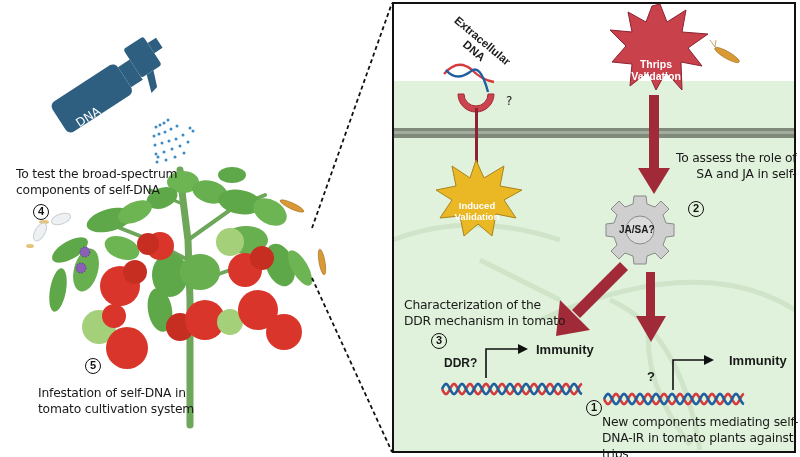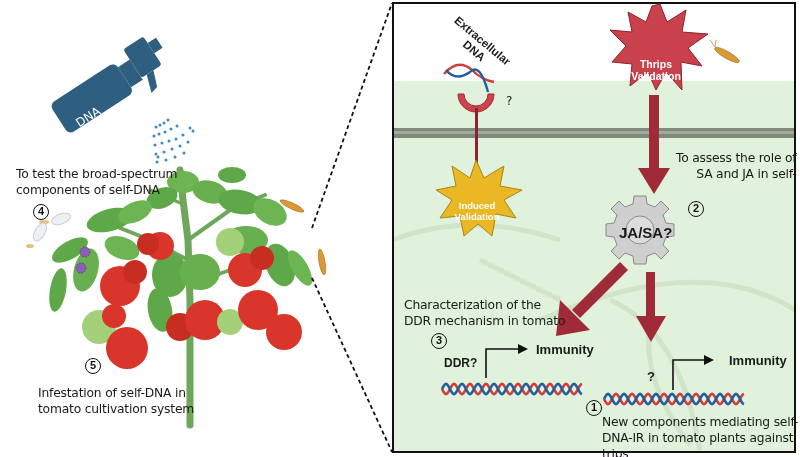--- a/index.html
+++ b/index.html
@@ -227,21 +227,21 @@
   <div>Induced</div>
   <div>Validation</div>
 </div>
 
 <div class="lbl" style="left:676px;top:151px;line-height:15.5px;text-align:right;">
   <div>To assess the role of</div>
   <div>SA and JA in self-</div>
 </div>
 <div class="num" style="left:688px;top:201px;">2</div>
 
-<div class="bold" style="left:619px;top:224px;font-size:15px;">JA/SA?</div>
+<div class="bold" style="left:619px;top:224px;font-size:10px;">JA/SA?</div>
 
 <div class="lbl" style="left:404px;top:297px;">
   <div>Characterization of the</div>
   <div>DDR mechanism in tomato</div>
 </div>
 <div class="num" style="left:431px;top:333px;">3</div>
 
 <div class="bold" style="left:444px;top:356px;font-size:12px;">DDR?</div>
 <div class="bold" style="left:536px;top:342px;font-size:13px;">Immunity</div>
 <div class="bold" style="left:647px;top:369px;font-size:13px;">?</div>

